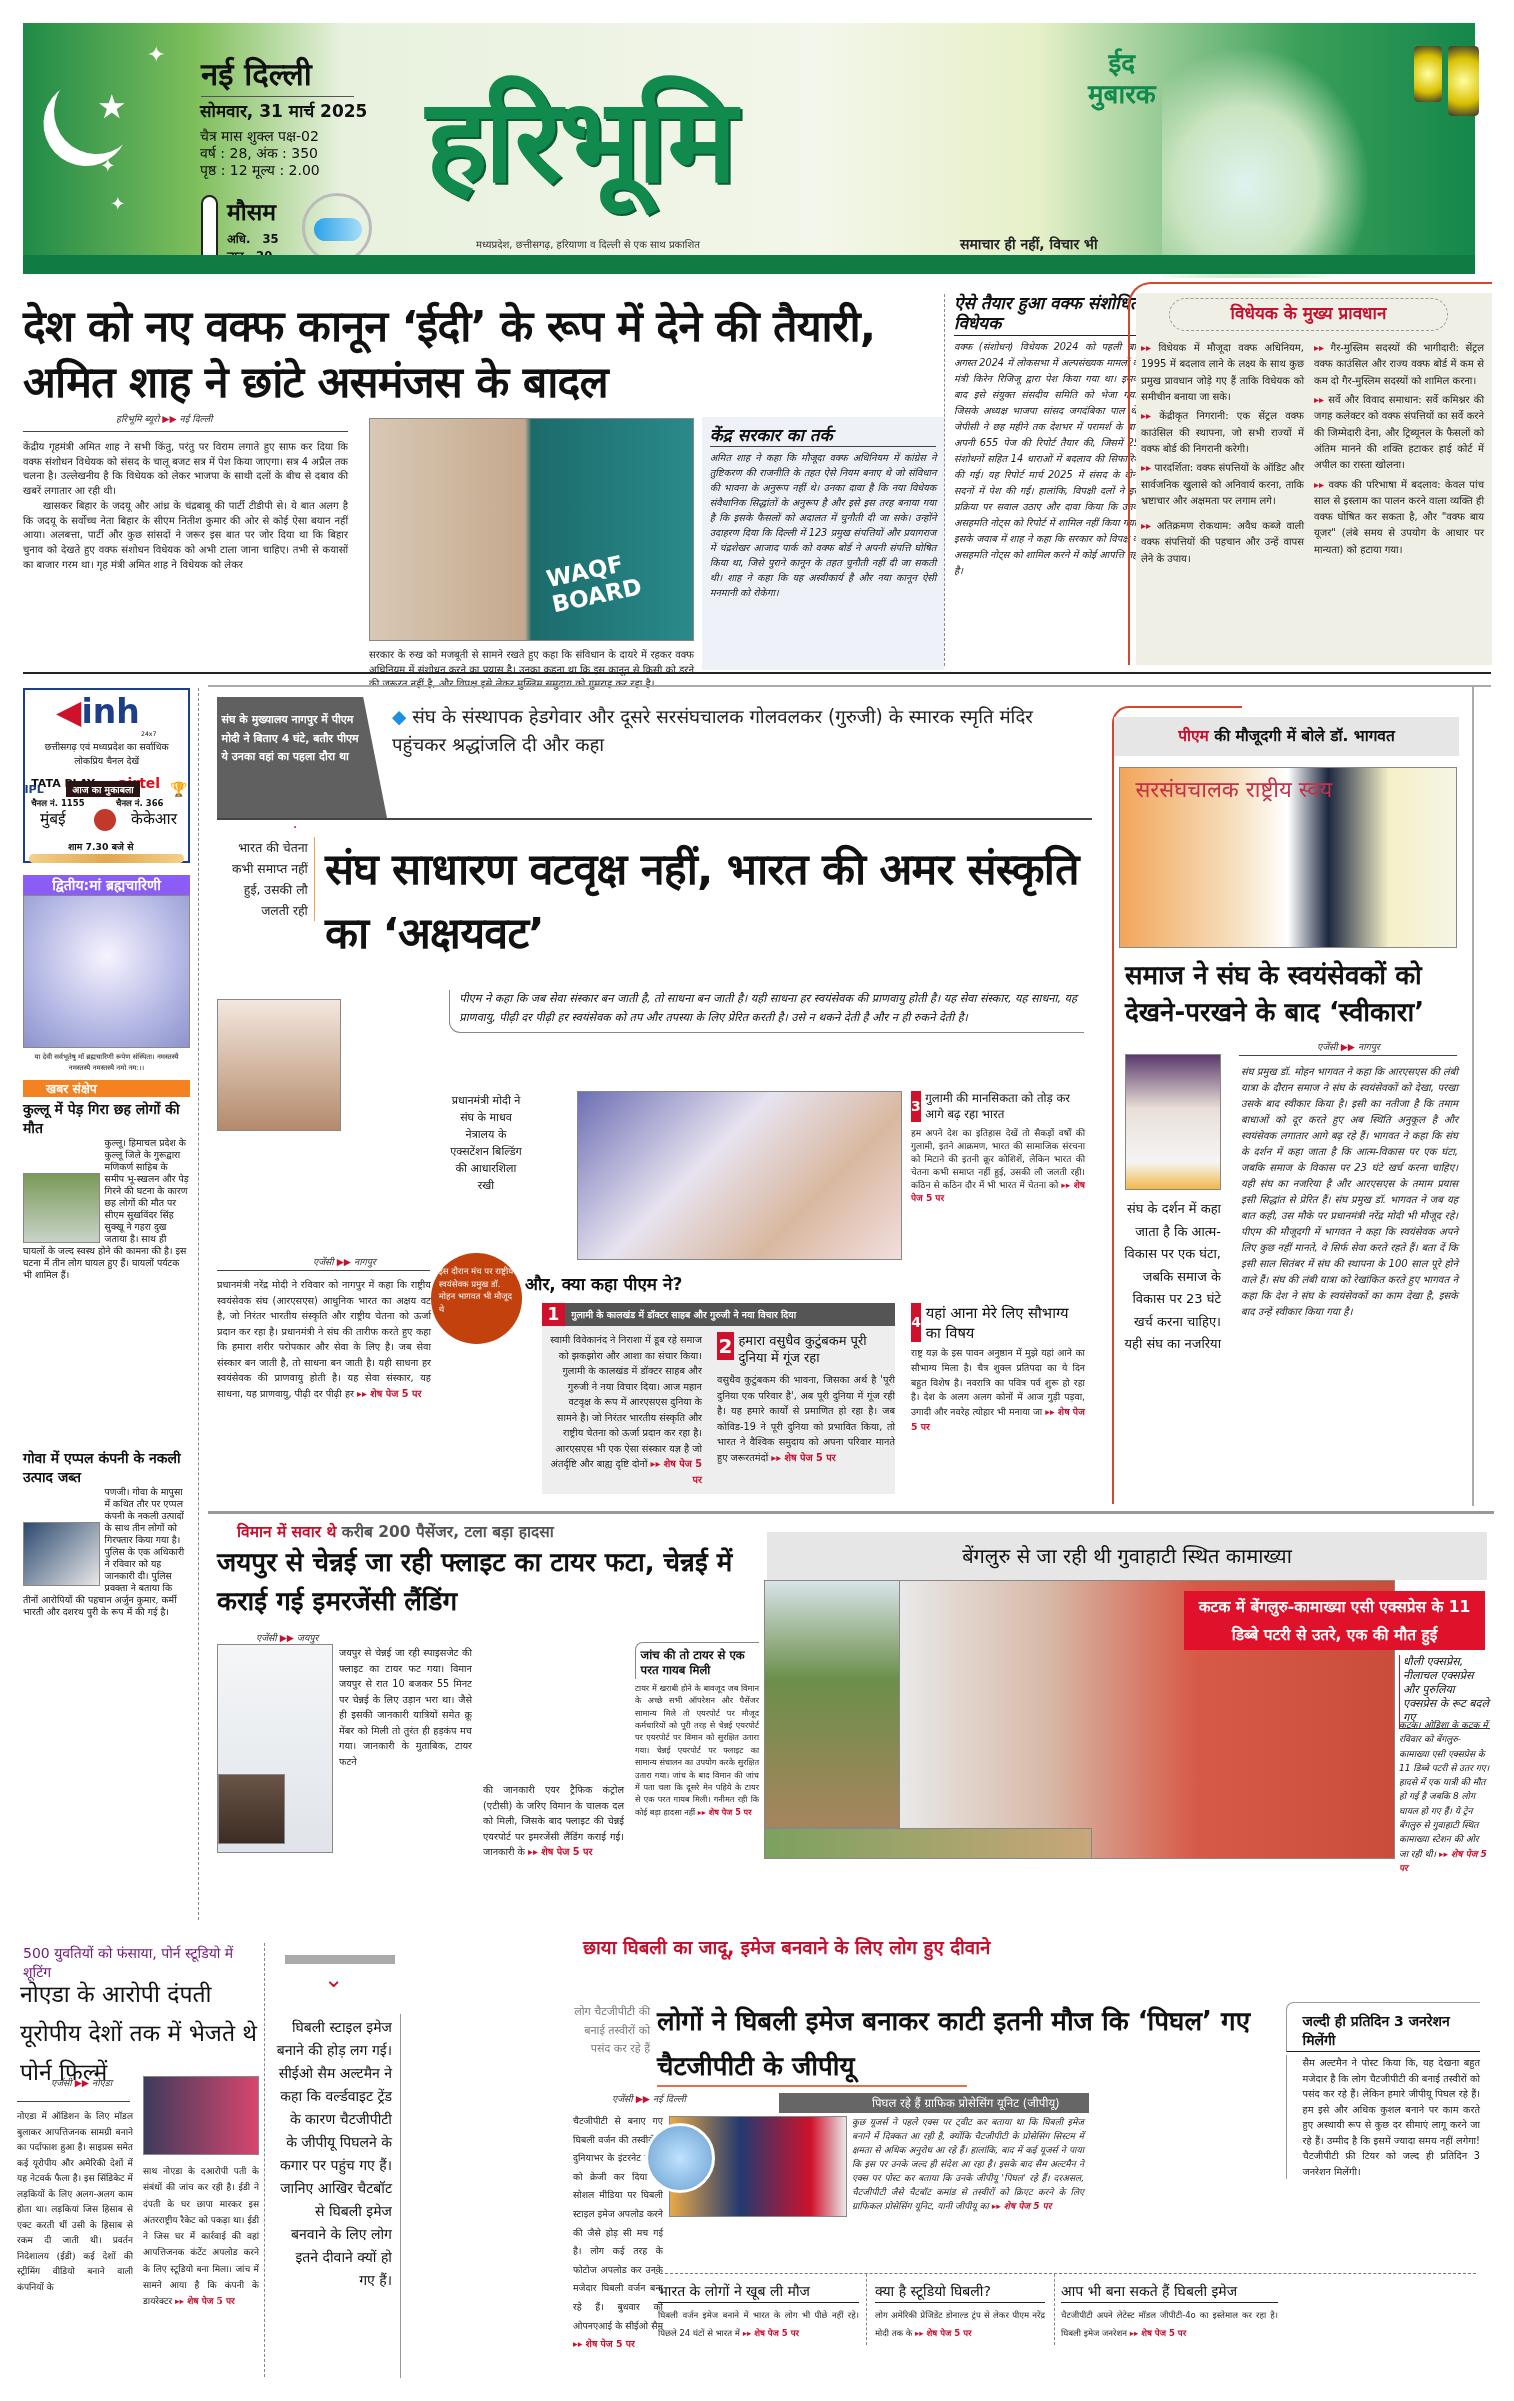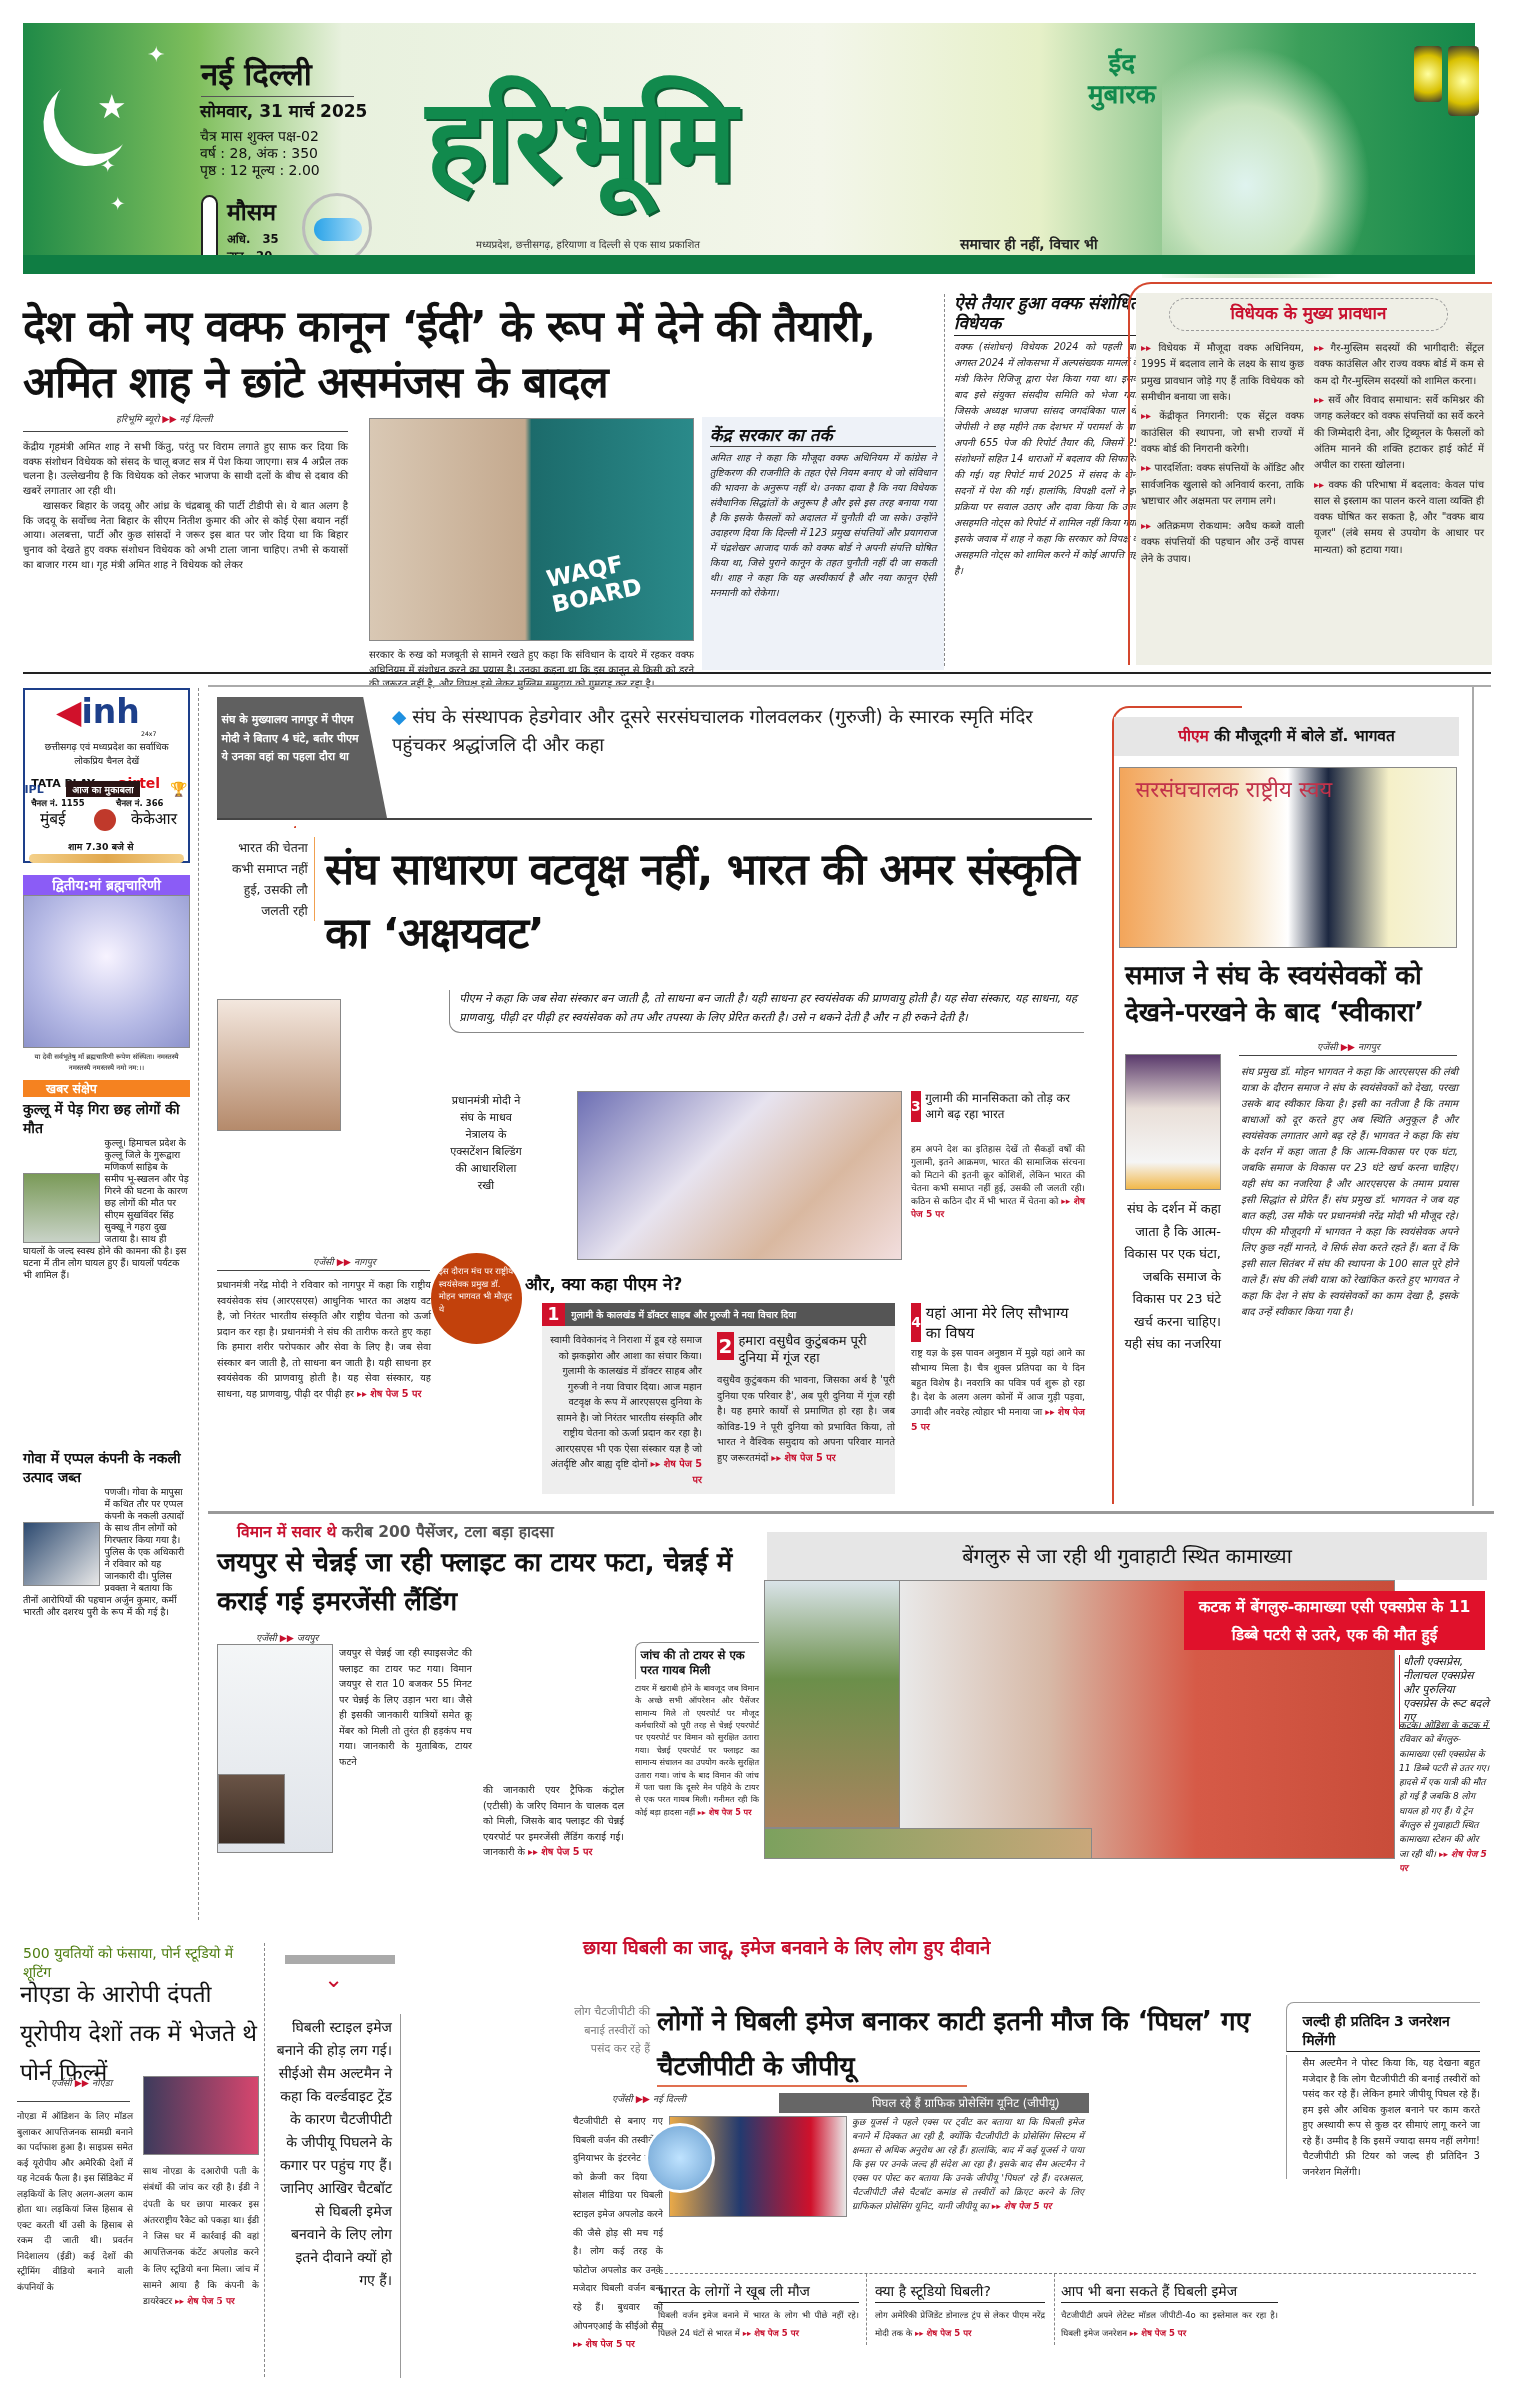--- a/index.html
+++ b/index.html
@@ -191,21 +191,21 @@
     <span class="num" style="width:23px;height:28px;font-size:20px;line-height:28px">2</span>
     <span style="font-size:13px;line-height:17px">हमारा वसुधैव कुटुंबकम पूरी दुनिया में गूंज रहा</span>
   </div>
   <div class="body" style="font-size:9.7px;line-height:15.5px;margin-top:6.2px"><span>वसुधैव कुटुंबकम की भावना, जिसका अर्थ है 'पूरी दुनिया एक परिवार है', अब पूरी दुनिया में गूंज रही है। यह हमारे कार्यों से प्रमाणित हो रहा है। जब कोविड-19 ने पूरी दुनिया को प्रभावित किया, तो भारत ने वैश्विक समुदाय को अपना परिवार मानते हुए जरूरतमंदों</span> <span class="sesh">▸▸ <span>शेष पेज 5 पर</span></span></div>
 </div>
 <div class="abs" style="left:911px;top:1091px;width:174px">
   <div style="display:flex;gap:4.6px;align-items:flex-start">
     <span class="num" style="width:12.4px;height:31px;font-size:14px;line-height:31px">3</span>
     <span style="font-size:11.6px;line-height:15.5px">गुलामी की मानसिकता को तोड़ कर आगे बढ़ रहा भारत</span>
   </div>
-  <div class="body" style="font-size:9px;line-height:13px;margin-top:21px"><span>हम अपने देश का इतिहास देखें तो सैकड़ों वर्षों की गुलामी, इतने आक्रमण, भारत की सामाजिक संरचना को मिटाने की इतनी क्रूर कोशिशें, लेकिन भारत की चेतना कभी समाप्त नहीं हुई, उसकी लौ जलती रही। कठिन से कठिन दौर में भी भारत में चेतना को</span> <span class="sesh">▸▸ <span>शेष पेज 5 पर</span></span></div>
+  <div class="body" style="font-size:9px;line-height:13px;margin-top:5px"><span>हम अपने देश का इतिहास देखें तो सैकड़ों वर्षों की गुलामी, इतने आक्रमण, भारत की सामाजिक संरचना को मिटाने की इतनी क्रूर कोशिशें, लेकिन भारत की चेतना कभी समाप्त नहीं हुई, उसकी लौ जलती रही। कठिन से कठिन दौर में भी भारत में चेतना को</span> <span class="sesh">▸▸ <span>शेष पेज 5 पर</span></span></div>
 </div>
 <div class="abs" style="left:911px;top:1303px;width:174px">
   <div style="display:flex;gap:4.6px;align-items:flex-start">
     <span class="num" style="width:12.4px;height:39px;font-size:14px;line-height:39px">4</span>
     <span style="font-size:14.7px;line-height:20px">यहां आना मेरे लिए सौभाग्य का विषय</span>
   </div>
   <div class="body" style="font-size:9.3px;line-height:14.7px;margin-top:3.1px"><span>राष्ट्र यज्ञ के इस पावन अनुष्ठान में मुझे यहां आने का सौभाग्य मिला है। चैत्र शुक्ल प्रतिपदा का ये दिन बहुत विशेष है। नवरात्रि का पवित्र पर्व शुरू हो रहा है। देश के अलग अलग कोनों में आज गुड़ी पड़वा, उगादी और नवरेह त्योहार भी मनाया जा</span> <span class="sesh">▸▸ <span>शेष पेज 5 पर</span></span></div>
 </div>
 
 <div class="abs box-rounded-red" style="left:1112px;top:706px;width:130px;height:798px;border-top-width:2.3px;border-radius:17px 0 0 0"></div>
@@ -235,21 +235,21 @@
 </div>
 
 <div class="abs" style="left:767px;top:1532px;width:720px;height:48px;background:#e6e6e6;text-align:center;font-size:20px;line-height:48px">बेंगलुरु से जा रही थी गुवाहाटी स्थित कामाख्या</div>
 <div class="photo" style="left:764px;top:1580px;width:139px;height:248px;background:linear-gradient(#d9e3e8 0%,#6b8f4a 40%,#a8845e 100%)"></div>
 <div class="photo" style="left:899px;top:1580px;width:496px;height:279px;background:linear-gradient(90deg,#e9e9e9 0%,#d7b9a7 30%,#d65a47 60%,#c94d3a 100%)"></div>
 <div class="photo" style="left:764px;top:1828px;width:328px;height:31px;background:linear-gradient(90deg,#7ca15e,#c9a77a)"></div>
 <div class="abs" style="left:1184px;top:1591px;width:301px;height:59px;background:#e0112b;color:#fff;font-size:15.5px;font-weight:bold;line-height:28px;text-align:center;padding-top:1.5px">कटक में बेंगलुरु-कामाख्या एसी एक्सप्रेस के 11 डिब्बे पटरी से उतरे, एक की मौत हुई</div>
 <div class="abs italic" style="left:1399px;top:1655px;width:91px;font-size:11px;line-height:14px;border-left:1.5px solid #c8102e;border-bottom:0.8px solid #333;padding:0 0 3.1px 3.1px">धौली एक्सप्रेस, नीलाचल एक्सप्रेस और पुरुलिया एक्सप्रेस के रूट बदले गए</div>
 <div class="abs italic" style="left:1399px;top:1718px;width:91px;font-size:9px;line-height:14.3px"><span>कटक। ओडिशा के कटक में रविवार को बेंगलुरु-कामाख्या एसी एक्सप्रेस के 11 डिब्बे पटरी से उतर गए। हादसे में एक यात्री की मौत हो गई है जबकि 8 लोग घायल हो गए हैं। ये ट्रेन बेंगलुरु से गुवाहाटी स्थित कामाख्या स्टेशन की ओर जा रही थी।</span> <span class="sesh">▸▸ <span>शेष पेज 5 पर</span></span></div>
 
-<div class="abs" style="left:23px;top:1943px;width:232px;font-size:14px;color:#4d7c0f">500 युवतियों को फंसाया, पोर्न स्टूडियो में शूटिंग</div>
+<div class="abs" style="left:23px;top:1943px;width:232px;font-size:14px;color:#701a75">500 युवतियों को फंसाया, पोर्न स्टूडियो में शूटिंग</div>
 <div class="abs hl" style="left:20px;top:1975px;width:240px;font-size:23px;line-height:39px;font-weight:normal">नोएडा के आरोपी दंपती यूरोपीय देशों तक में भेजते थे पोर्न फिल्में</div>
 <div class="abs byline" style="left:51px;top:2076px"><span>एजेंसी</span> <span class="red">▶▶</span> <span>नोएडा</span></div>
 <div class="thin" style="left:17px;top:2101px;width:113px"></div>
 <div class="abs serif" style="left:17px;top:2109px;width:116px;font-size:9px;line-height:15.5px;text-align:justify">नोएडा में ऑडिशन के लिए मॉडल बुलाकर आपत्तिजनक सामग्री बनाने का पर्दाफाश हुआ है। साइप्रस समेत कई यूरोपीय और अमेरिकी देशों में यह नेटवर्क फैला है। इस सिंडिकेट में लड़कियों के लिए अलग-अलग काम होता था। लड़कियां जिस हिसाब से एक्ट करती थीं उसी के हिसाब से रकम दी जाती थी। प्रवर्तन निदेशालय (ईडी) कई देशों की स्ट्रीमिंग वीडियो बनाने वाली कंपनियों के</div>
 <div class="photo" style="left:143px;top:2076px;width:116px;height:79px;background:linear-gradient(90deg,#3d3b5c,#d7466e)"></div>
 <div class="abs serif" style="left:143px;top:2163px;width:116px;font-size:9px;line-height:16.3px;text-align:justify"><span>साथ नोएडा के दआरोपी पती के संबंधों की जांच कर रही है। ईडी ने दंपती के घर छापा मारकर इस अंतरराष्ट्रीय रैकेट को पकड़ा था। ईडी ने जिस घर में कार्रवाई की वहां आपत्तिजनक कंटेंट अपलोड करने के लिए स्टूडियो बना मिला। जांच में सामने आया है कि कंपनी के डायरेक्टर</span> <span class="sesh">▸▸ <span>शेष पेज 5 पर</span></span></div>
 <div class="dline" style="left:264px;top:1943px;height:434px"></div>
 
 <div class="abs" style="left:285px;top:1955px;width:110px;height:9.3px;background:#aaa"></div>
 <div class="abs" style="left:324px;top:1968px;font-size:23px;color:#c8102e;line-height:23px">⌄</div>

